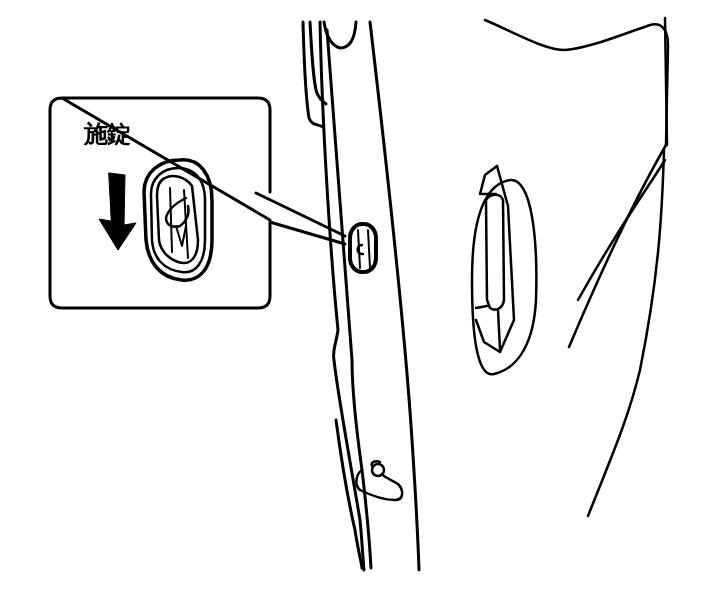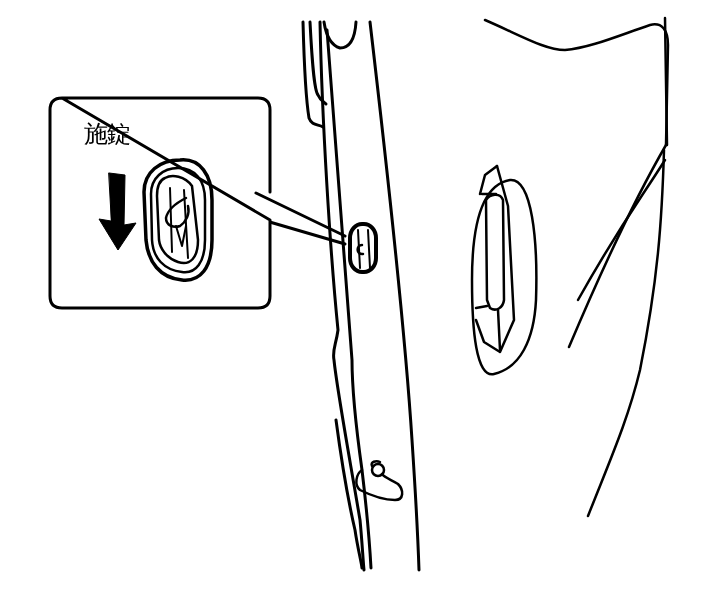--- a/index.html
+++ b/index.html
@@ -2,21 +2,21 @@
 <html><head>
   <meta charset="utf-8">
   <style>
     html, body { margin: 0; padding: 0; background: #ffffff; }
     body { width: 722px; height: 592px; position: relative; overflow: hidden; }
     #canvas { position: absolute; left: 0; top: 0; width: 722px; height: 592px; }
     .label {
       position: absolute;
       font-family: "DejaVu Sans", sans-serif;
       font-size: 24px;
-      font-weight: normal;
+      font-weight: bold;
       color: #000000;
       letter-spacing: -1px;
       line-height: 1;
     }
   </style>
 </head>
 <body>
 
 <svg id="canvas" width="722" height="592" viewBox="0 0 722 592" xmlns="http://www.w3.org/2000/svg">
   <g fill="none" stroke="#000" stroke-linecap="round" stroke-linejoin="round">

